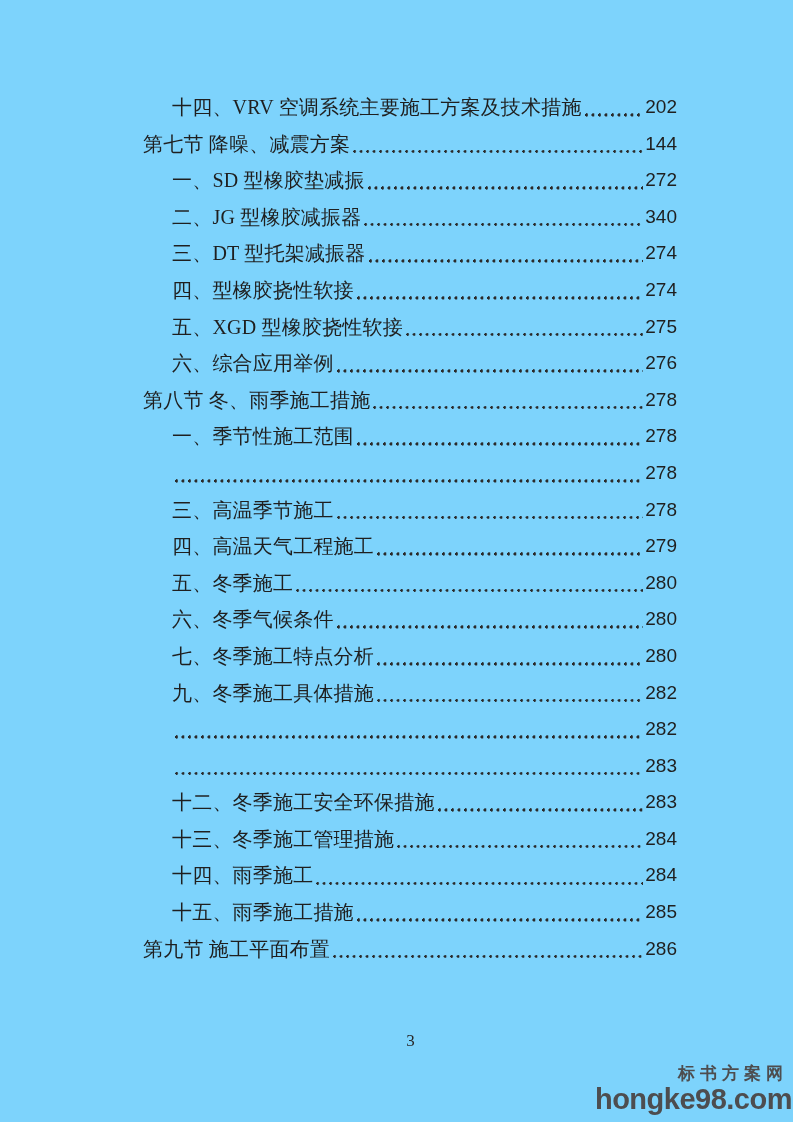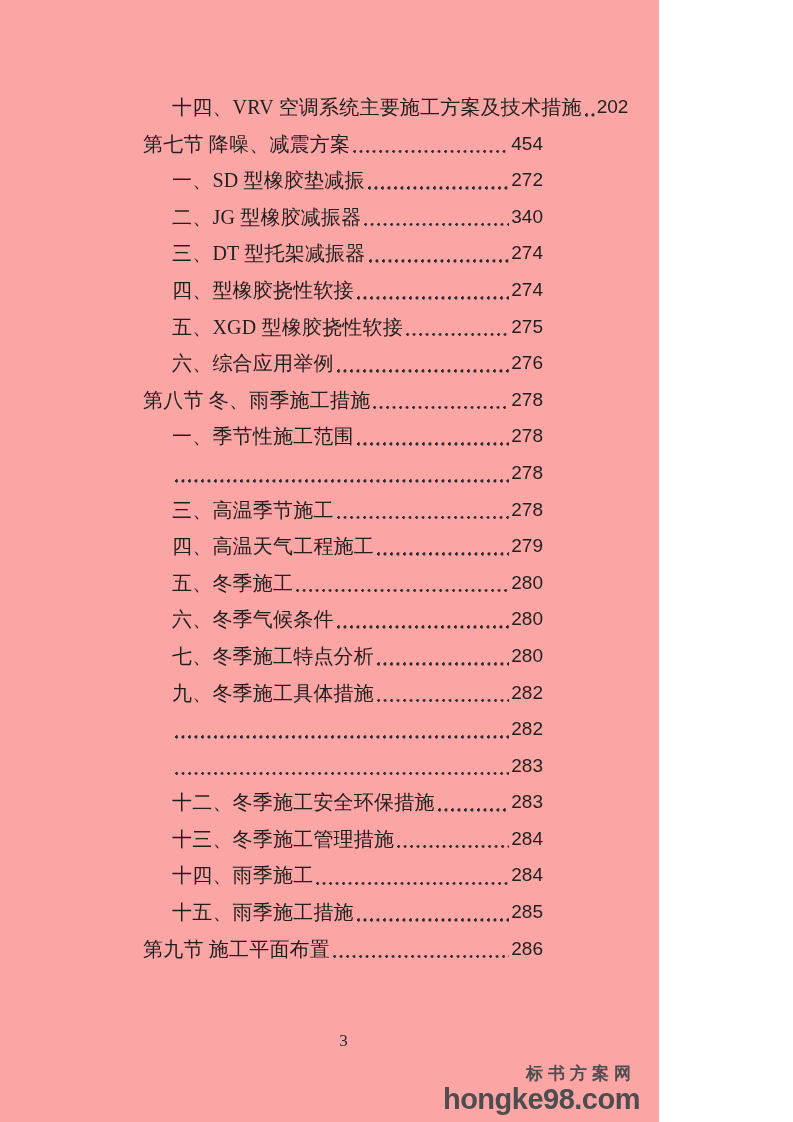--- a/index.html
+++ b/index.html
@@ -2,27 +2,26 @@
 <html><head>
 <meta charset="utf-8">
 <style>
   html, body {
     margin: 0;
     padding: 0;
     background: #ffffff;
   }
   .page {
     position: relative;
-    width: 647px;
+    width: 793px;
     height: 1122px;
-    background: #fca5a5;
+    background: #7dd3fc;
     overflow: hidden;
     font-family: "Liberation Serif", "DejaVu Serif", serif;
     color: #1f1f1f;
-    padding-left: 12px;
   }
   .toc {
     position: absolute;
     top: 89px;
     left: 143px;
     right: 116px;
   }
   .toc-row {
     display: flex;
     align-items: flex-end;
@@ -66,21 +65,21 @@
     left: 0;
     width: 100%;
     text-align: center;
     font-size: 17px;
     color: #2a2a2a;
     padding-left: 28px;
     box-sizing: border-box;
   }
   .watermark {
     position: absolute;
-    right: 19px;
+    right: 1px;
     bottom: 8px;
     text-align: right;
     font-family: "Liberation Sans", "DejaVu Sans", sans-serif;
     color: #4d4d4f;
     line-height: 1;
   }
   .wm-name {
     font-size: 17px;
     font-weight: 700;
     letter-spacing: 5px;
@@ -101,21 +100,21 @@
   <div class="toc" id="toc">
     <div class="toc-row level-2">
       <span class="toc-title">十四、VRV 空调系统主要施工方案及技术措施</span>
       <span class="toc-leader"></span>
       <span class="toc-page">202</span>
     </div>
 
     <div class="toc-row level-1">
       <span class="toc-title">第七节 降噪、减震方案</span>
       <span class="toc-leader"></span>
-      <span class="toc-page">454</span>
+      <span class="toc-page">144</span>
     </div>
 
     <div class="toc-row level-2">
       <span class="toc-title">一、SD 型橡胶垫减振</span>
       <span class="toc-leader"></span>
       <span class="toc-page">272</span>
     </div>
 
     <div class="toc-row level-2">
       <span class="toc-title">二、JG 型橡胶减振器</span>

